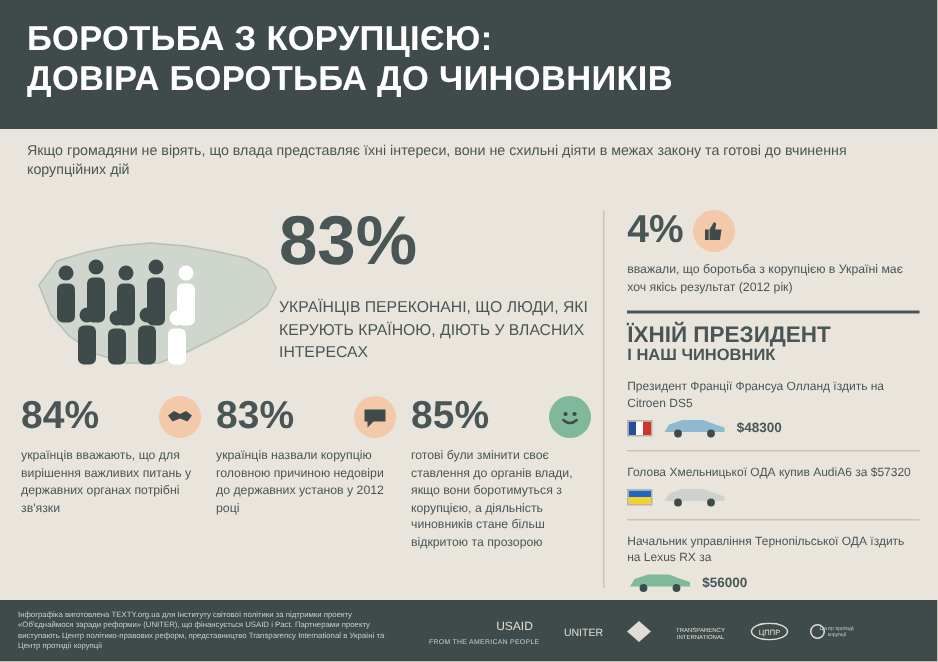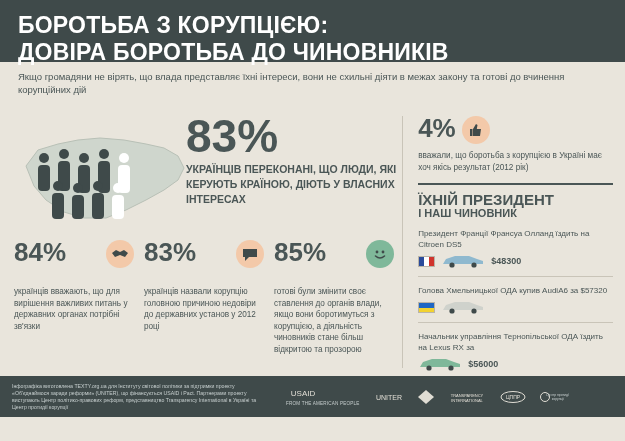--- a/index.html
+++ b/index.html
@@ -8,21 +8,21 @@
     font-family: "Liberation Sans", sans-serif;
     background: #e8e4db;
     overflow: hidden;
   }
   .page { position: relative; width: 625px; height: 441px; background: #e9e5dc; }
 
   
   .header {
     background: #3f4a4a;
     padding: 12px 18px 10px 18px;
-    height: 62px;
+    height: 86px;
   }
   .title {
     color: #ffffff;
     font-size: 23px;
     font-weight: bold;
     line-height: 27px;
     letter-spacing: 0.2px;
   }
   .subhead {
     background: #e9e5dc;
@@ -45,29 +45,29 @@
   
   .map-wrap { position: absolute; left: 14px; top: 6px; width: 190px; height: 120px; }
   .map-svg { display:block; }
 
   
   .big-stat { position: absolute; left: 186px; top: 4px; width: 214px; }
   .big-num {
     color: #4a5656; font-size: 46px; font-weight: bold; line-height: 48px;
   }
   .big-text {
-    color: #4a5656; font-size: 10.5px; line-height: 15px; margin-top: 2px; font-weight: bold;
+    color: #4a5656; font-size: 10.5px; line-height: 15px; margin-top: 14px; font-weight: normal;
   }
 
   
   .cols { position: absolute; left: 14px; top: 130px; width: 382px; display: flex; gap: 10px; }
   .col { width: 120px; position: relative; }
   .col-top { display: flex; align-items: flex-start; justify-content: space-between; }
   .col-num { color:#4a5656; font-size: 26px; font-weight: bold; line-height: 28px; }
-  .col-text { color:#4a5656; font-size: 8.2px; line-height: 11.5px; margin-top: 18px; }
+  .col-text { color:#4a5656; font-size: 8.2px; line-height: 11.5px; margin-top: 6px; }
 
   .icon-circle {
     width: 28px; height: 28px; border-radius: 50%;
     background: #f3c9a9; display: flex; align-items: center; justify-content: center;
     margin-top: 2px;
   }
   .icon-circle.green { background: #7fb89a; }
   .icon-circle svg { display: block; }
 
   
@@ -85,21 +85,21 @@
   .flag { width: 17px; height: 11px; display: inline-block; position: relative; border: 0.5px solid #b9b4a8; }
   .flag.fr { background: linear-gradient(to right,#2b4b9b 0 33.3%,#ffffff 33.3% 66.6%,#d0342c 66.6% 100%); }
   .flag.ua { background: linear-gradient(to bottom,#1f67c4 0 50%,#f2d230 50% 100%); }
   .car { display:block; }
   .hline { height:1px; background:#c9c4b8; margin: 7px 0 0 0; }
 
   
   .footer { background: #3f4a4a; height: 41px; display: flex; align-items: center; padding: 0 12px; }
   .footer-text { color: #c7cfcf; font-size: 5.2px; line-height: 7px; width: 258px; }
   .logos { display: flex; align-items: center; gap: 13px; margin-left: 16px; }
-  .logo { color: #e9e5dc; font-size: 6px; text-align: center; opacity: .95; display:flex; flex-direction:column; align-items:flex-start; gap:2px;}
+  .logo { color: #e9e5dc; font-size: 6px; text-align: center; opacity: .95; display:flex; flex-direction:column; align-items:flex-end; gap:2px;}
   .logo .mark { display:block; }
   .logo .cap { font-size: 4.6px; letter-spacing: .2px; color:#cdd4d4; white-space: nowrap;}
 </style>
 </head>
 <body>
 
 <div class="page">
 
   <div class="header">
     <div class="title">БОРОТЬБА З КОРУПЦІЄЮ:</div>

